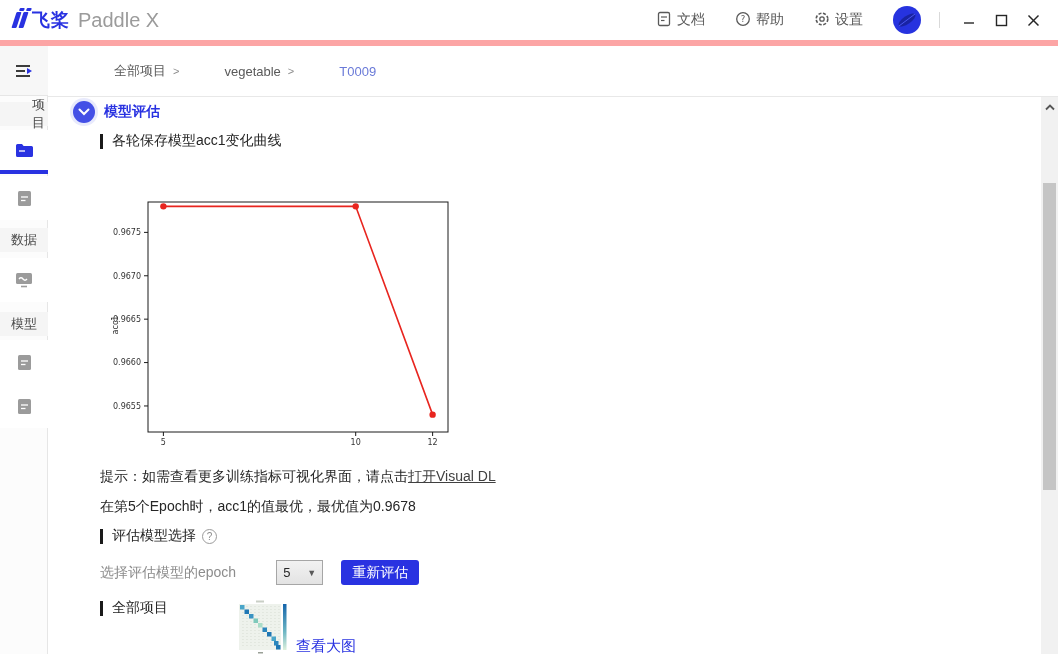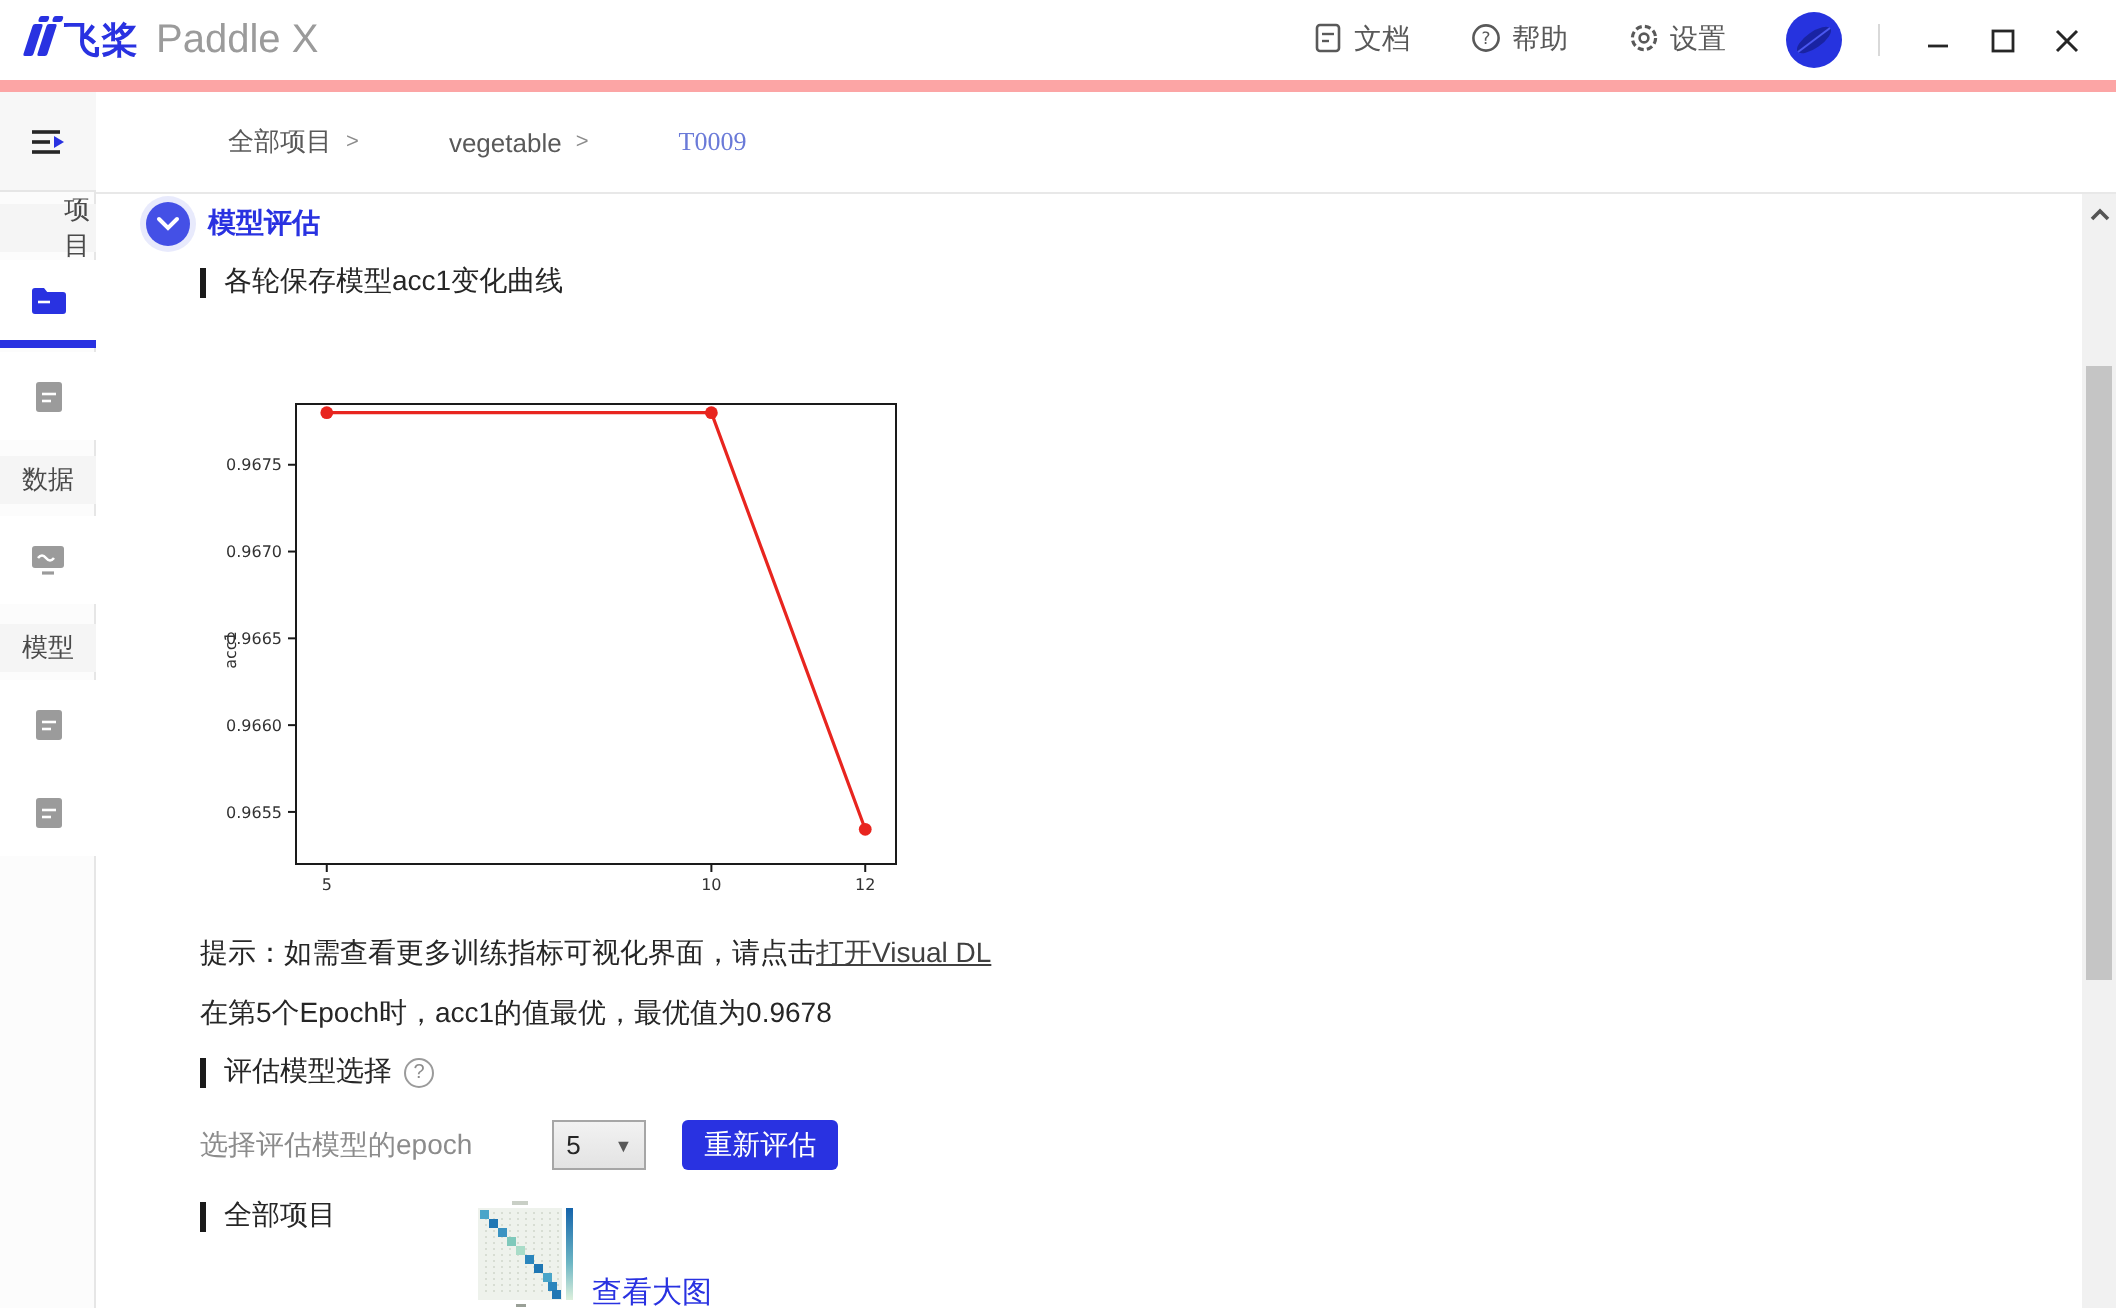--- a/index.html
+++ b/index.html
@@ -34,21 +34,21 @@
   .side-item { position:absolute; left:0; width:48px; height:44px; display:flex; align-items:center;
     justify-content:center; cursor:pointer; background:#fff; }
   .side-item.active { border-bottom:4px solid #2932E1; }
 
   
   .content { position:absolute; left:48px; top:46px; width:1010px; height:608px; background:#fff; }
   .breadcrumb { position:absolute; left:0; top:0; width:1010px; height:51px; border-bottom:1px solid #e8e8e8;
     display:flex; align-items:center; padding-left:28px; font-size:13px; color:#595959; }
   .breadcrumb .crumb { cursor:pointer;margin-left:38px; }
   .breadcrumb .sep { margin:0 7px; color:#8c8c8c; font-size:11px; }
-  .breadcrumb .current { color:#6a7ad8;font-family:Liberation Serif, serif; }
+  .breadcrumb .current { color:#6a7ad8; }
 
   .scroll-area { position:absolute; left:0; top:51px; width:1010px; height:557px; overflow:hidden; }
 
   .collapse-row { position:absolute; left:25px; top:4px; display:flex; align-items:center; gap:9px; }
   .collapse-circle { width:22px; height:22px; border-radius:50%; background:#4450E6; display:flex;
     align-items:center; justify-content:center; cursor:pointer; box-shadow:0 0 0 3px rgba(68,80,230,0.12); }
   .section-main-title { color:#2932E1; font-weight:bold; font-size:14px; }
 
   .sub-header { position:absolute; display:flex; align-items:center; font-size:14px; color:#262626; }
   .sub-header .bar { width:3px; height:15px; background:#1a1a1a; margin-right:9px; }

